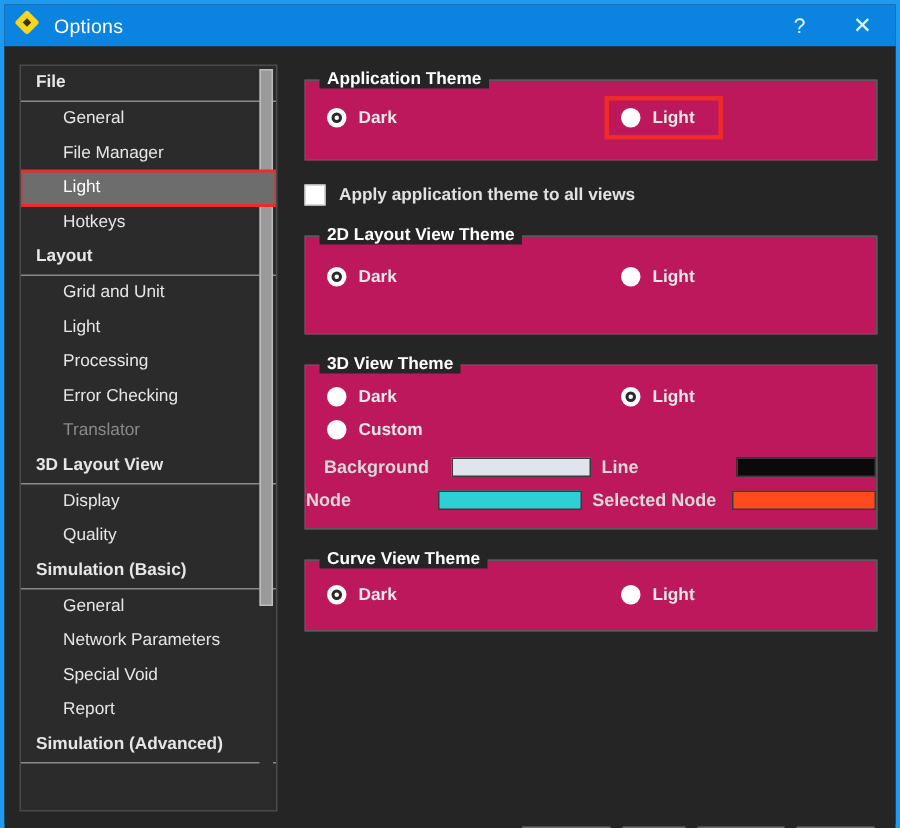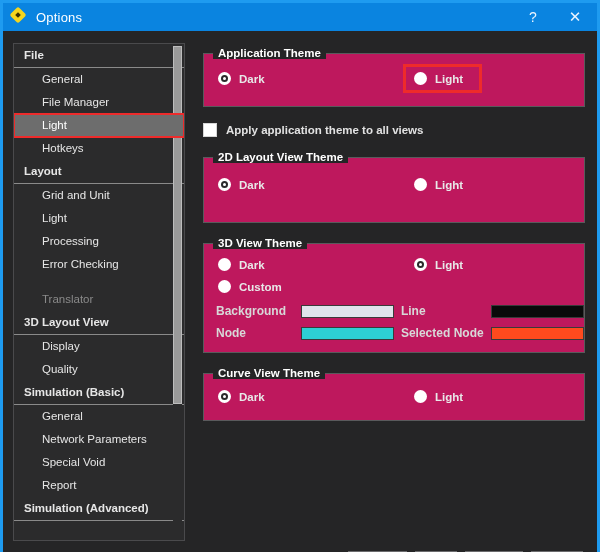--- a/index.html
+++ b/index.html
@@ -65,21 +65,21 @@
     color:#e6e6e6;font-size:11.5px;
     padding-left:28px;box-sizing:border-box;
     white-space:nowrap;
   }
   .nav-item.header{
     font-weight:bold;padding-left:10px;
     border-bottom:1px solid #8a8a8a;
     height:24px;line-height:22px;
     margin-bottom:0;
   }
-  .nav-item.disabled{color:#8a8a8a;margin-top:12px;}
+  .nav-item.disabled{color:#8a8a8a;}
   .nav-item.selected{
     background:#6d6d6d;color:#ffffff;
   }
   .nav-item.annotated{
     outline:2px solid #ee2b2b;
     outline-offset:-1px;
     position:relative;z-index:3;
   }
   .scrollbar{
     position:absolute;right:2px;top:2px;
@@ -274,21 +274,21 @@
         </div>
 
         <div class="row" style="top:60px;align-items:center;">
           <span class="sw-label" style="margin-left:12px;width:100px;">Background</span>
           <span class="swatch" id="sw-bg" style="background: rgb(224, 228, 236);"></span>
           <span class="sw-label" style="margin-left:7px;width:106px;">Line</span>
           <span class="swatch" id="sw-line" style="background: rgb(10, 10, 10);"></span>
         </div>
 
         <div class="row" style="top:82px;align-items:center;">
-          <span class="sw-label" style="margin-left:12px;width:100px;">Node</span>
+          <span class="sw-label" style="width:100px;">Node</span>
           <span class="swatch" id="sw-node" style="background: rgb(45, 208, 212);"></span>
           <span class="sw-label" style="margin-left:7px;width:106px;">Selected Node</span>
           <span class="swatch" id="sw-selnode" style="background: rgb(255, 74, 30);"></span>
         </div>
       </div>
 
       <div class="group g-curve">
         <div class="legend">Curve View Theme</div>
         <div class="row" style="top:16px;">
           <div class="radio-opt" style="margin-left:14px;width:196px;">

